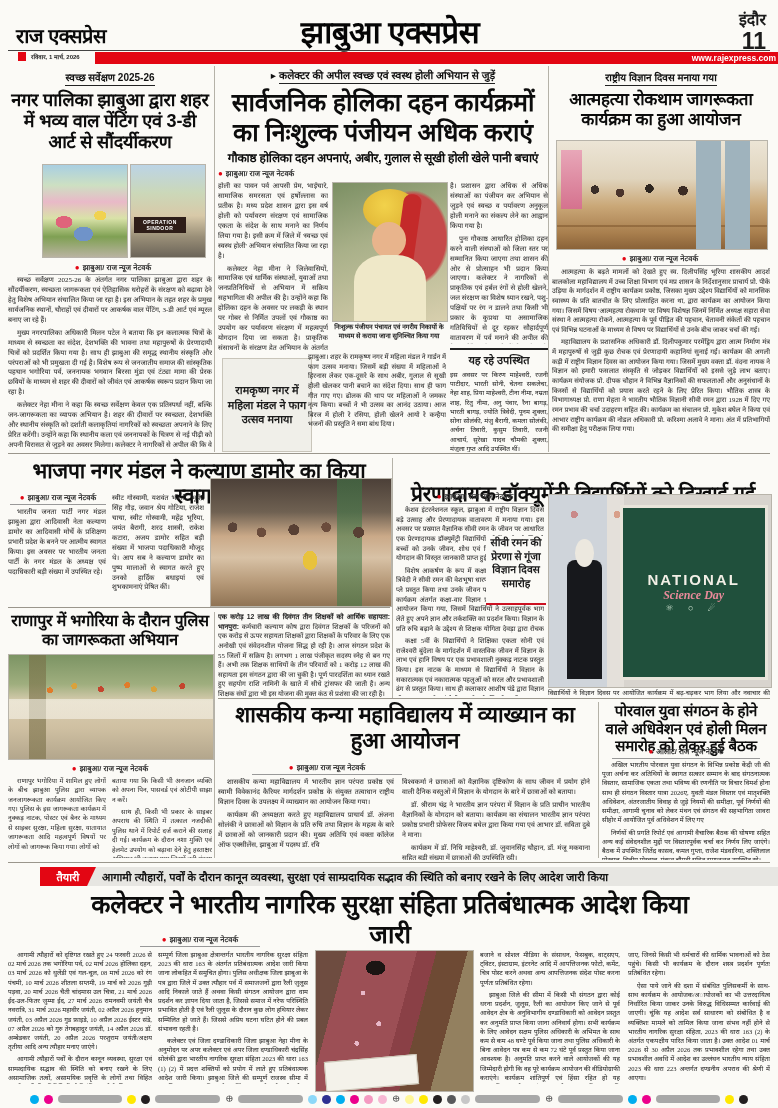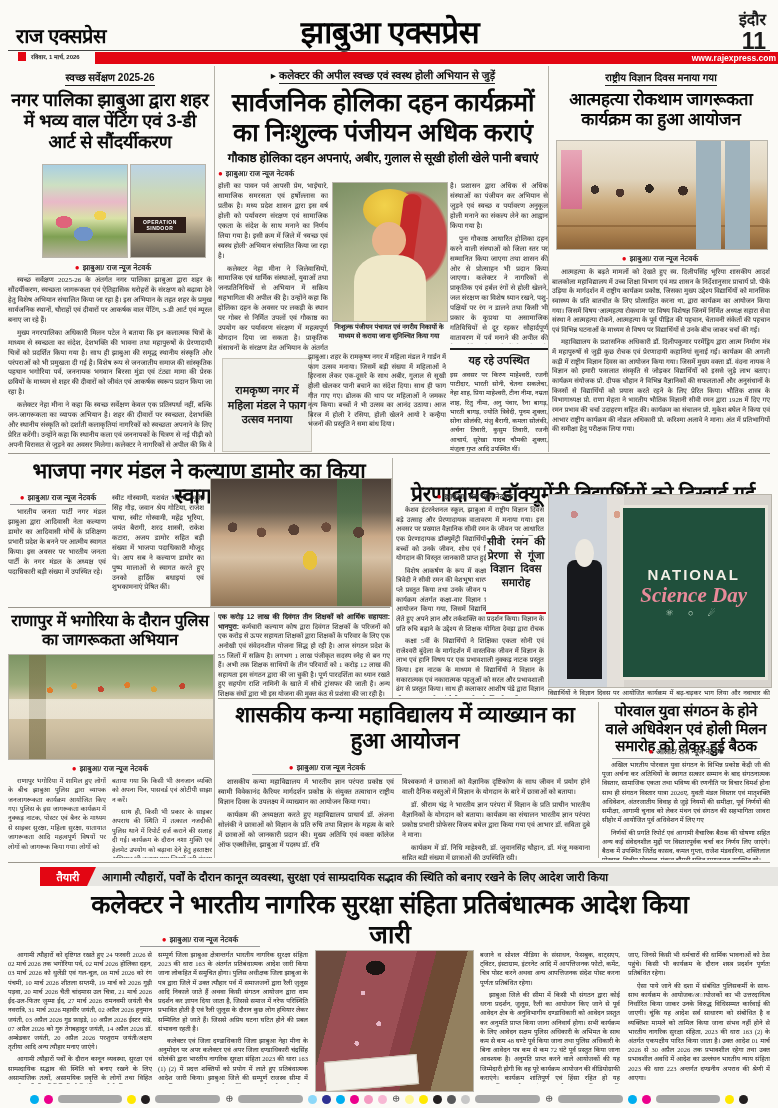--- a/index.html
+++ b/index.html
@@ -21,22 +21,22 @@
   
   .logo{font-family:"Liberation Sans",sans-serif;font-weight:900;font-size:20px;color:#0a0a0a;letter-spacing:-0.5px;}
   .redbar{background:#e30613;color:#fff;font-family:"Liberation Sans",sans-serif;font-weight:700;font-size:8.5px;
           display:flex;align-items:center;justify-content:flex-end;padding:0 6px;}
   .masttitle{font-family:"Liberation Sans",sans-serif;font-weight:900;font-size:31px;text-align:center;color:#050505;letter-spacing:-0.5px;}
   
   .subbox{background:#f0efe9;border:1px solid #c9c5ba;display:flex;align-items:center;justify-content:center;text-align:center;
           font-family:"Liberation Sans",sans-serif;font-weight:700;font-size:11px;line-height:1.35;padding:4px;}
   .attbox{border-top:2px solid #222;}
   .attbox .t{font-family:"Liberation Sans",sans-serif;font-weight:700;font-size:11px;text-align:center;margin:2px 0 3px;}
-  .pull{background:#fbfaf6;font-family:Liberation Mono, monospace;font-weight:700;font-size:10.5px;line-height:1.3;text-align:center;
-        border-bottom:2.5px solid #cc1122;padding-bottom:21px;z-index:3;}
+  .pull{background:#fbfaf6;font-family:Liberation Serif, serif;font-weight:700;font-size:10.5px;line-height:1.3;text-align:center;
+        border-bottom:2.5px solid #cc1122;padding-bottom:12px;z-index:3;}
   .flag{background:#e30613;color:#fff;font-family:Liberation Sans, sans-serif;font-weight:700;font-size:11px;
         display:flex;align-items:center;justify-content:center;clip-path:polygon(0 0,100% 0,84% 100%,0 100%);z-index:2;}
   .strip{background:#e7e6e2;display:flex;align-items:center;font-family:"Liberation Sans",sans-serif;font-weight:700;font-size:11px;color:#141414;padding-left:62px;}
   .boldlead{font-weight:700;font-family:"Liberation Sans",sans-serif;}
   
   .ph-wall1{background:linear-gradient(180deg,#a9cfe2 0%,#cde0c2 22%,#e9b9c8 40%,#d9e2a8 58%,#7fa053 78%,#b9b3a0 100%);}
   .ph-wall1:before{content:"";position:absolute;inset:0;background:radial-gradient(14px 10px at 25% 62%,#e0637b 0 60%,transparent 61%),radial-gradient(10px 8px at 68% 55%,#f0d250 0 60%,transparent 61%),radial-gradient(16px 12px at 48% 75%,#6f93c9 0 60%,transparent 61%);}
   .ph-wall2{background:linear-gradient(180deg,#bcd4e6 0%,#cbd8b9 30%,#d8c9a8 55%,#9a8f78 78%,#6b6458 100%);}
   .opband{position:absolute;left:4%;bottom:26%;width:70%;background:#2e1d18;color:#fff;font-family:"Liberation Sans",sans-serif;
           font-weight:700;font-size:5px;letter-spacing:0.5px;text-align:center;padding:2px 0;}
@@ -61,21 +61,21 @@
      radial-gradient(8px 8px at 28% 42%,#6b4c3c 0 60%,transparent 61%),
      radial-gradient(9px 9px at 46% 40%,#584034 0 60%,transparent 61%),
      radial-gradient(8px 8px at 64% 38%,#6b4c3c 0 60%,transparent 61%),
      radial-gradient(9px 9px at 82% 42%,#584034 0 60%,transparent 61%),
      radial-gradient(12px 16px at 55% 64%,#e8c23c 0 60%,transparent 61%),
      linear-gradient(90deg,transparent 0 70%,rgba(60,120,70,.55) 70% 84%,transparent 84%);}
   .ph-sci{background:linear-gradient(90deg,#cfd4da 0 26%,#e4e0da 26% 34%,#d8d4ce 34% 100%);}
   .board{position:absolute;right:1.5%;top:5%;width:64%;height:88%;background:#20503c;border:3px solid #e8e4da;
          display:flex;flex-direction:column;align-items:center;justify-content:center;}
   .board .l1{color:#f2efe6;font-family:"Liberation Sans",sans-serif;font-weight:700;font-size:15px;letter-spacing:2px;}
-  .board .l2{color:#e98a9a;font-family:"Liberation Serif",serif;font-style:italic;font-weight:700;font-size:21px;}
+  .board .l2{color:#e98a9a;font-family:"Liberation Serif",serif;font-style:italic;font-weight:700;font-size:12px;}
   .board .doodle{color:#cfe4d2;font-size:9px;letter-spacing:6px;}
   .scifig{position:absolute;left:8%;bottom:4%;width:16%;height:62%;background:#17181c;border-radius:8px 8px 0 0;}
   .scifig:before{content:"";position:absolute;left:22%;top:-18%;width:56%;height:24%;border-radius:50%;background:#ece8df;}
   .kids{position:absolute;left:2%;top:2%;width:96%;height:16%;background:
      radial-gradient(6px 6px at 10% 50%,#c98a8a 0 60%,transparent 61%),
      radial-gradient(6px 6px at 30% 50%,#d8a08a 0 60%,transparent 61%),
      radial-gradient(6px 6px at 52% 50%,#c98a8a 0 60%,transparent 61%),
      radial-gradient(6px 6px at 74% 50%,#d8a08a 0 60%,transparent 61%),
      radial-gradient(6px 6px at 92% 50%,#c98a8a 0 60%,transparent 61%);}
   .ph-police{background:linear-gradient(180deg,#7c9464 0%,#9fae7e 28%,#d9cdb0 45%,#cfc0a2 70%,#b3a68c 100%);}

